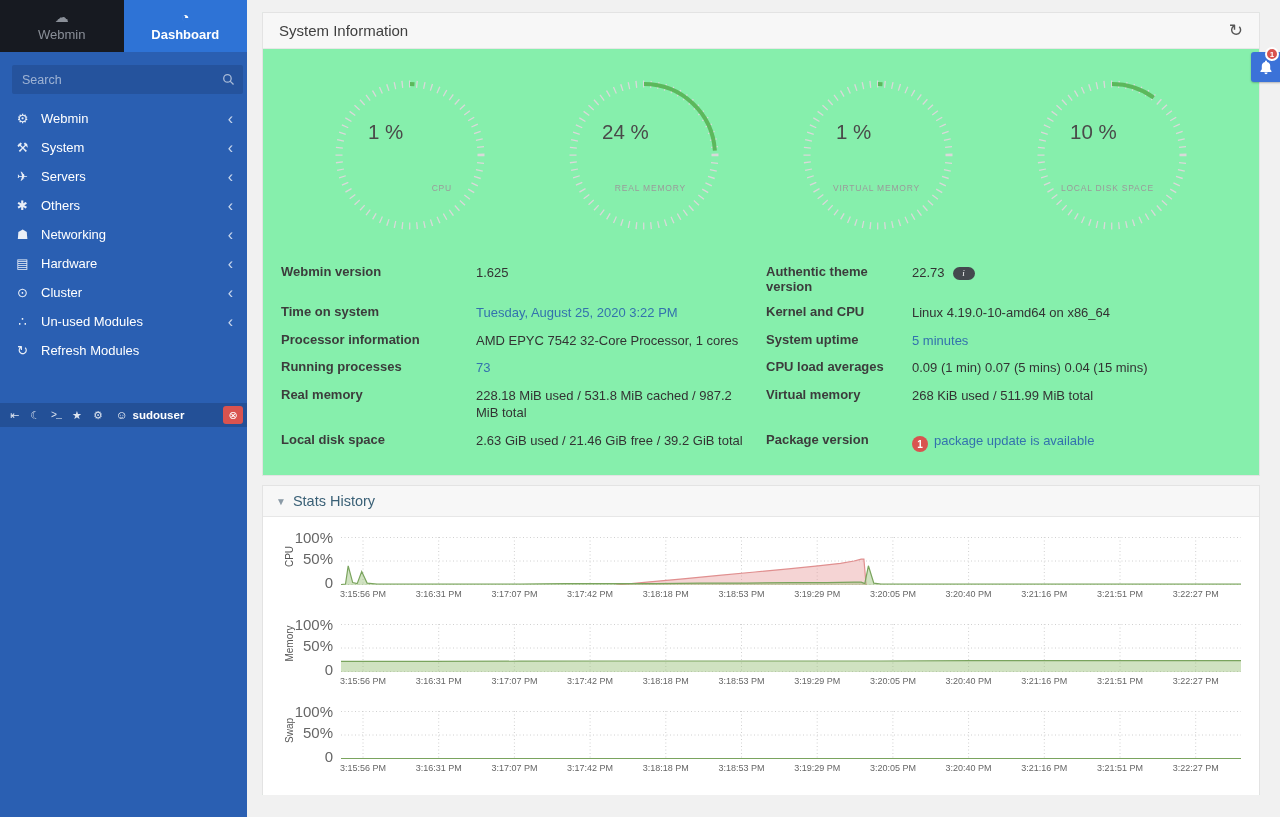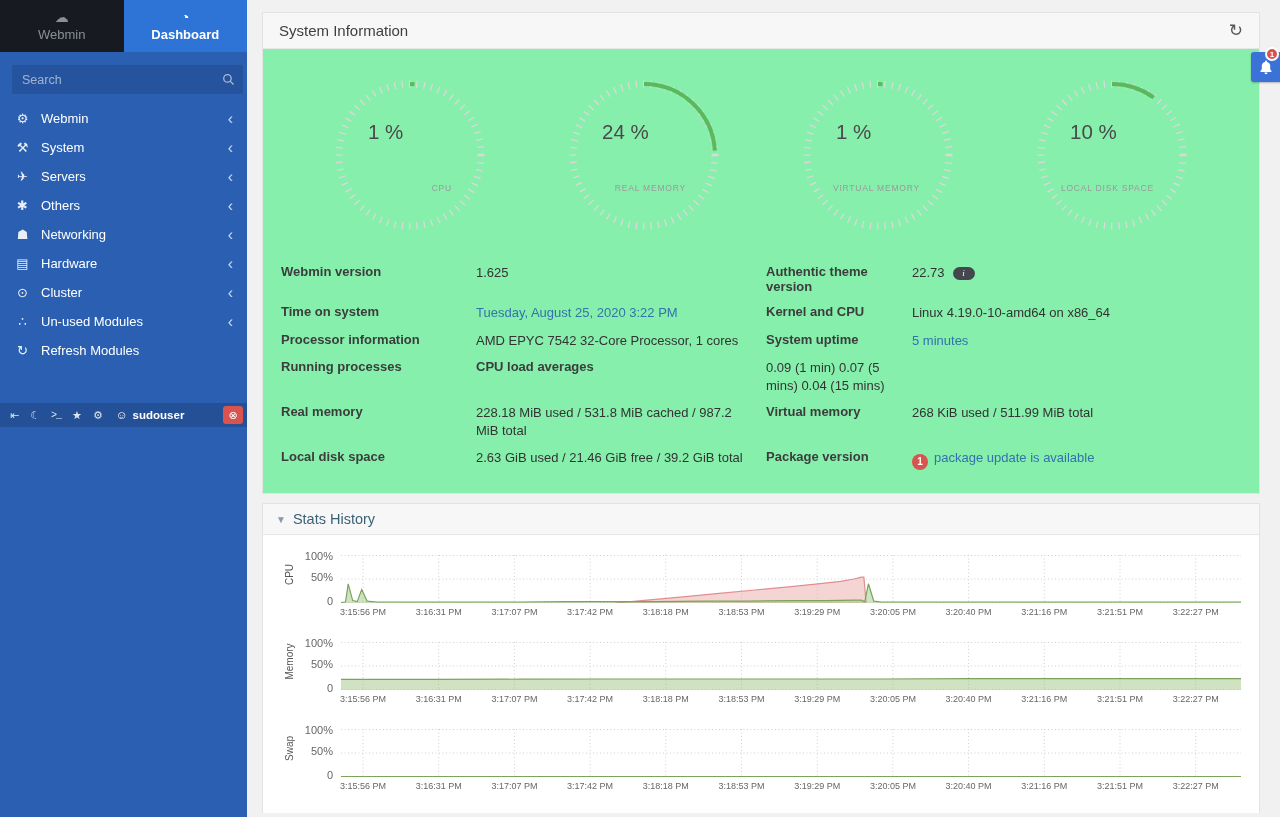--- a/index.html
+++ b/index.html
@@ -52,21 +52,21 @@
   .badge-red { display:inline-flex; align-items:center; justify-content:center; background:#d9534f; color:#fff; border-radius:50%; width:16px; height:16px; font-size:10px; font-weight:bold; margin-right:6px; vertical-align:-3px; }
 
   .stats { margin-top:9px; border-bottom:none; }
   .stats-head { display:flex; align-items:center; gap:7px; background:#f7f7f7; border-bottom:1px solid #e7e7e7; padding:7px 13px; cursor:pointer; }
   .tri { color:#8a9aa6; font-size:10px; }
   .stats-title { font-size:14.5px; color:#3a6076; }
   .charts { padding:20px 18px 20px 16px; background:#fff; }
   .chart-row { position:relative; padding-left:62px; height:64px; margin-bottom:23px; }
   .chart-row:last-child { margin-bottom:0; }
   .rot-label { position:absolute; left:-14px; top:14px; width:48px; text-align:center; transform:rotate(-90deg); transform-origin:center; font-size:10px; color:#555; }
-  .ytick { position:absolute; left:10px; width:44px; text-align:right; font-size:11px; color:#666; line-height:10px; }
+  .ytick { position:absolute; left:10px; width:44px; text-align:right; font-size:15px; color:#666; line-height:10px; }
   .plot { display:block; }
   .xlabels { position:absolute; left:62px; top:52px; width:900px; height:12px; }
   .xlab { position:absolute; width:76px; text-align:center; font-size:9px; color:#666; top:0; }
 </style>
 </head>
 <body>
 
 <div class="app">
 
   <aside class="sidebar">
@@ -202,20 +202,21 @@
             <div class="i-value"><span>Linux 4.19.0-10-amd64 on x86_64</span></div>
           </div>
           <div class="i-row">
             <div class="i-label">Processor information</div>
             <div class="i-value"><span>AMD EPYC 7542 32-Core Processor, 1 cores</span></div>
             <div class="i-label">System uptime</div>
             <div class="i-value"><span class="lnk">5 minutes</span></div>
           </div>
           <div class="i-row">
             <div class="i-label">Running processes</div>
+            <div class="i-value"><span class="lnk">73</span></div>
             <div class="i-label">CPU load averages</div>
             <div class="i-value"><span>0.09 (1 min) 0.07 (5 mins) 0.04 (15 mins)</span></div>
           </div>
           <div class="i-row">
             <div class="i-label">Real memory</div>
             <div class="i-value"><span>228.18 MiB used / 531.8 MiB cached / 987.2 MiB total</span></div>
             <div class="i-label">Virtual memory</div>
             <div class="i-value"><span>268 KiB used / 511.99 MiB total</span></div>
           </div>
           <div class="i-row">

